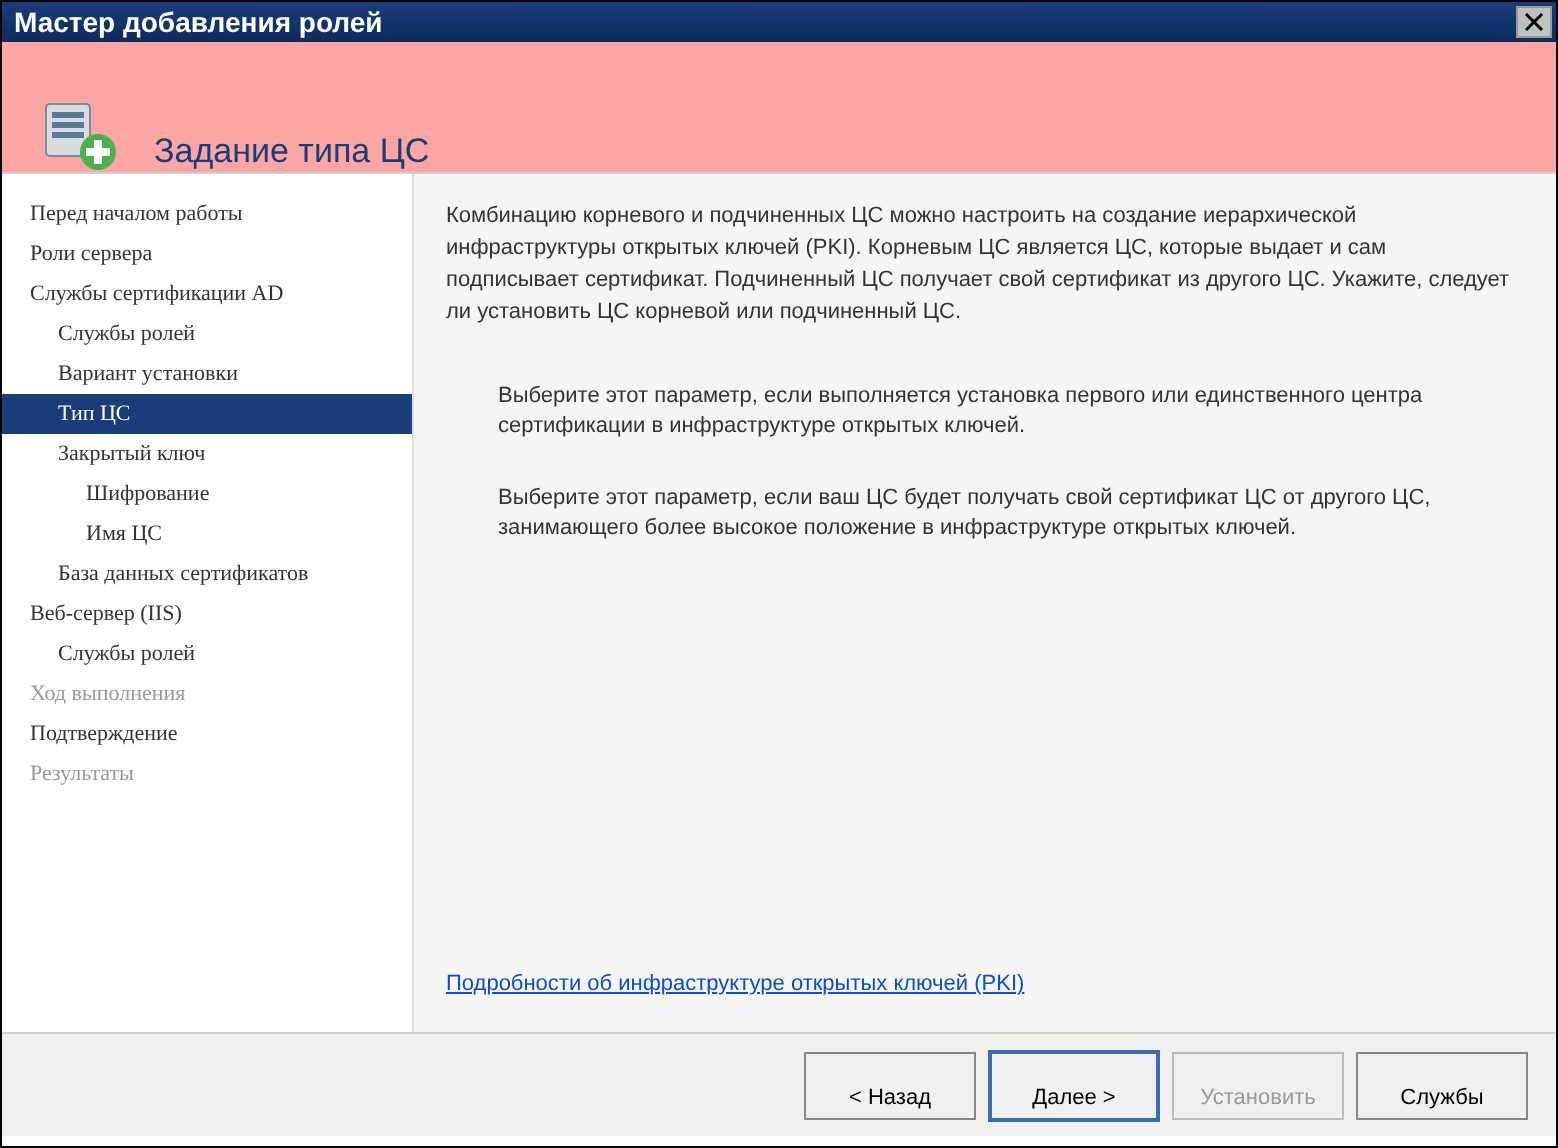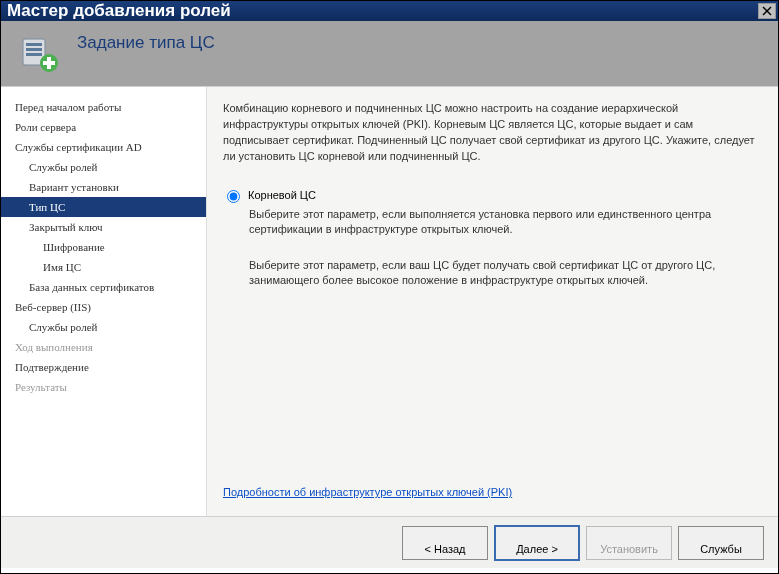--- a/index.html
+++ b/index.html
@@ -13,42 +13,42 @@
       border: 1px solid #000;
     }
     .titlebar {
       background: linear-gradient(to bottom, #1a3d7a, #0d2a5c);
       color: #fff;
       height: 20px;
       display: flex;
       align-items: center;
       padding: 0 2px 0 6px;
       font-weight: bold;
-      font-size: 17px;
+      font-size: 14px;
     }
     .titlebar-title { flex: 1; }
     .titlebar-close {
       width: 18px;
       height: 16px;
       background: #c0c0c0;
       border: 1px solid #999;
       display: flex;
       align-items: center;
       justify-content: center;
       font-family: Arial;
       font-size: 11px;
       color: #000;
       cursor: pointer;
     }
     .header {
       height: 65px;
       display: flex;
-      align-items: flex-start;
-      padding: 12px 18px;
-      background: #a3a3a3;
+      align-items: flex-end;
+      padding: 0 18px;
+      background: #fca5a5;
     }
     .header-icon {
       width: 40px;
       height: 40px;
       margin-right: 18px;
       position: relative;
     }
     .header-title {
       font-size: 17px;
       color: #1a3d7a;
@@ -191,24 +191,20 @@
       <div class="sidebar-item lvl1">Службы ролей</div>
       <div class="sidebar-item disabled">Ход выполнения</div>
       <div class="sidebar-item">Подтверждение</div>
       <div class="sidebar-item disabled">Результаты</div>
     </div>
 
   <div class="content">
     <div class="intro">Комбинацию корневого и подчиненных ЦС можно настроить на создание иерархической инфраструктуры открытых ключей (PKI). Корневым ЦС является ЦС, которые выдает и сам подписывает сертификат. Подчиненный ЦС получает свой сертификат из другого ЦС. Укажите, следует ли установить ЦС корневой или подчиненный ЦС.</div>
 
     <div class="radio-group" id="radio-group">
-        <div class="radio-row">
-          <input type="radio" name="catype" checked="" style="">
-          <span class="radio-label">Корневой ЦС</span>
-        </div>
         <div class="radio-desc">Выберите этот параметр, если выполняется установка первого или единственного центра сертификации в инфраструктуре открытых ключей.</div>
         <div class="radio-desc">Выберите этот параметр, если ваш ЦС будет получать свой сертификат ЦС от другого ЦС, занимающего более высокое положение в инфраструктуре открытых ключей.</div>
       </div>
 
     <a class="link">Подробности об инфраструктуре открытых ключей (PKI)</a>
   </div>
 </div>
 
 <div class="footer">
   <button class="btn">&lt; Назад</button>

